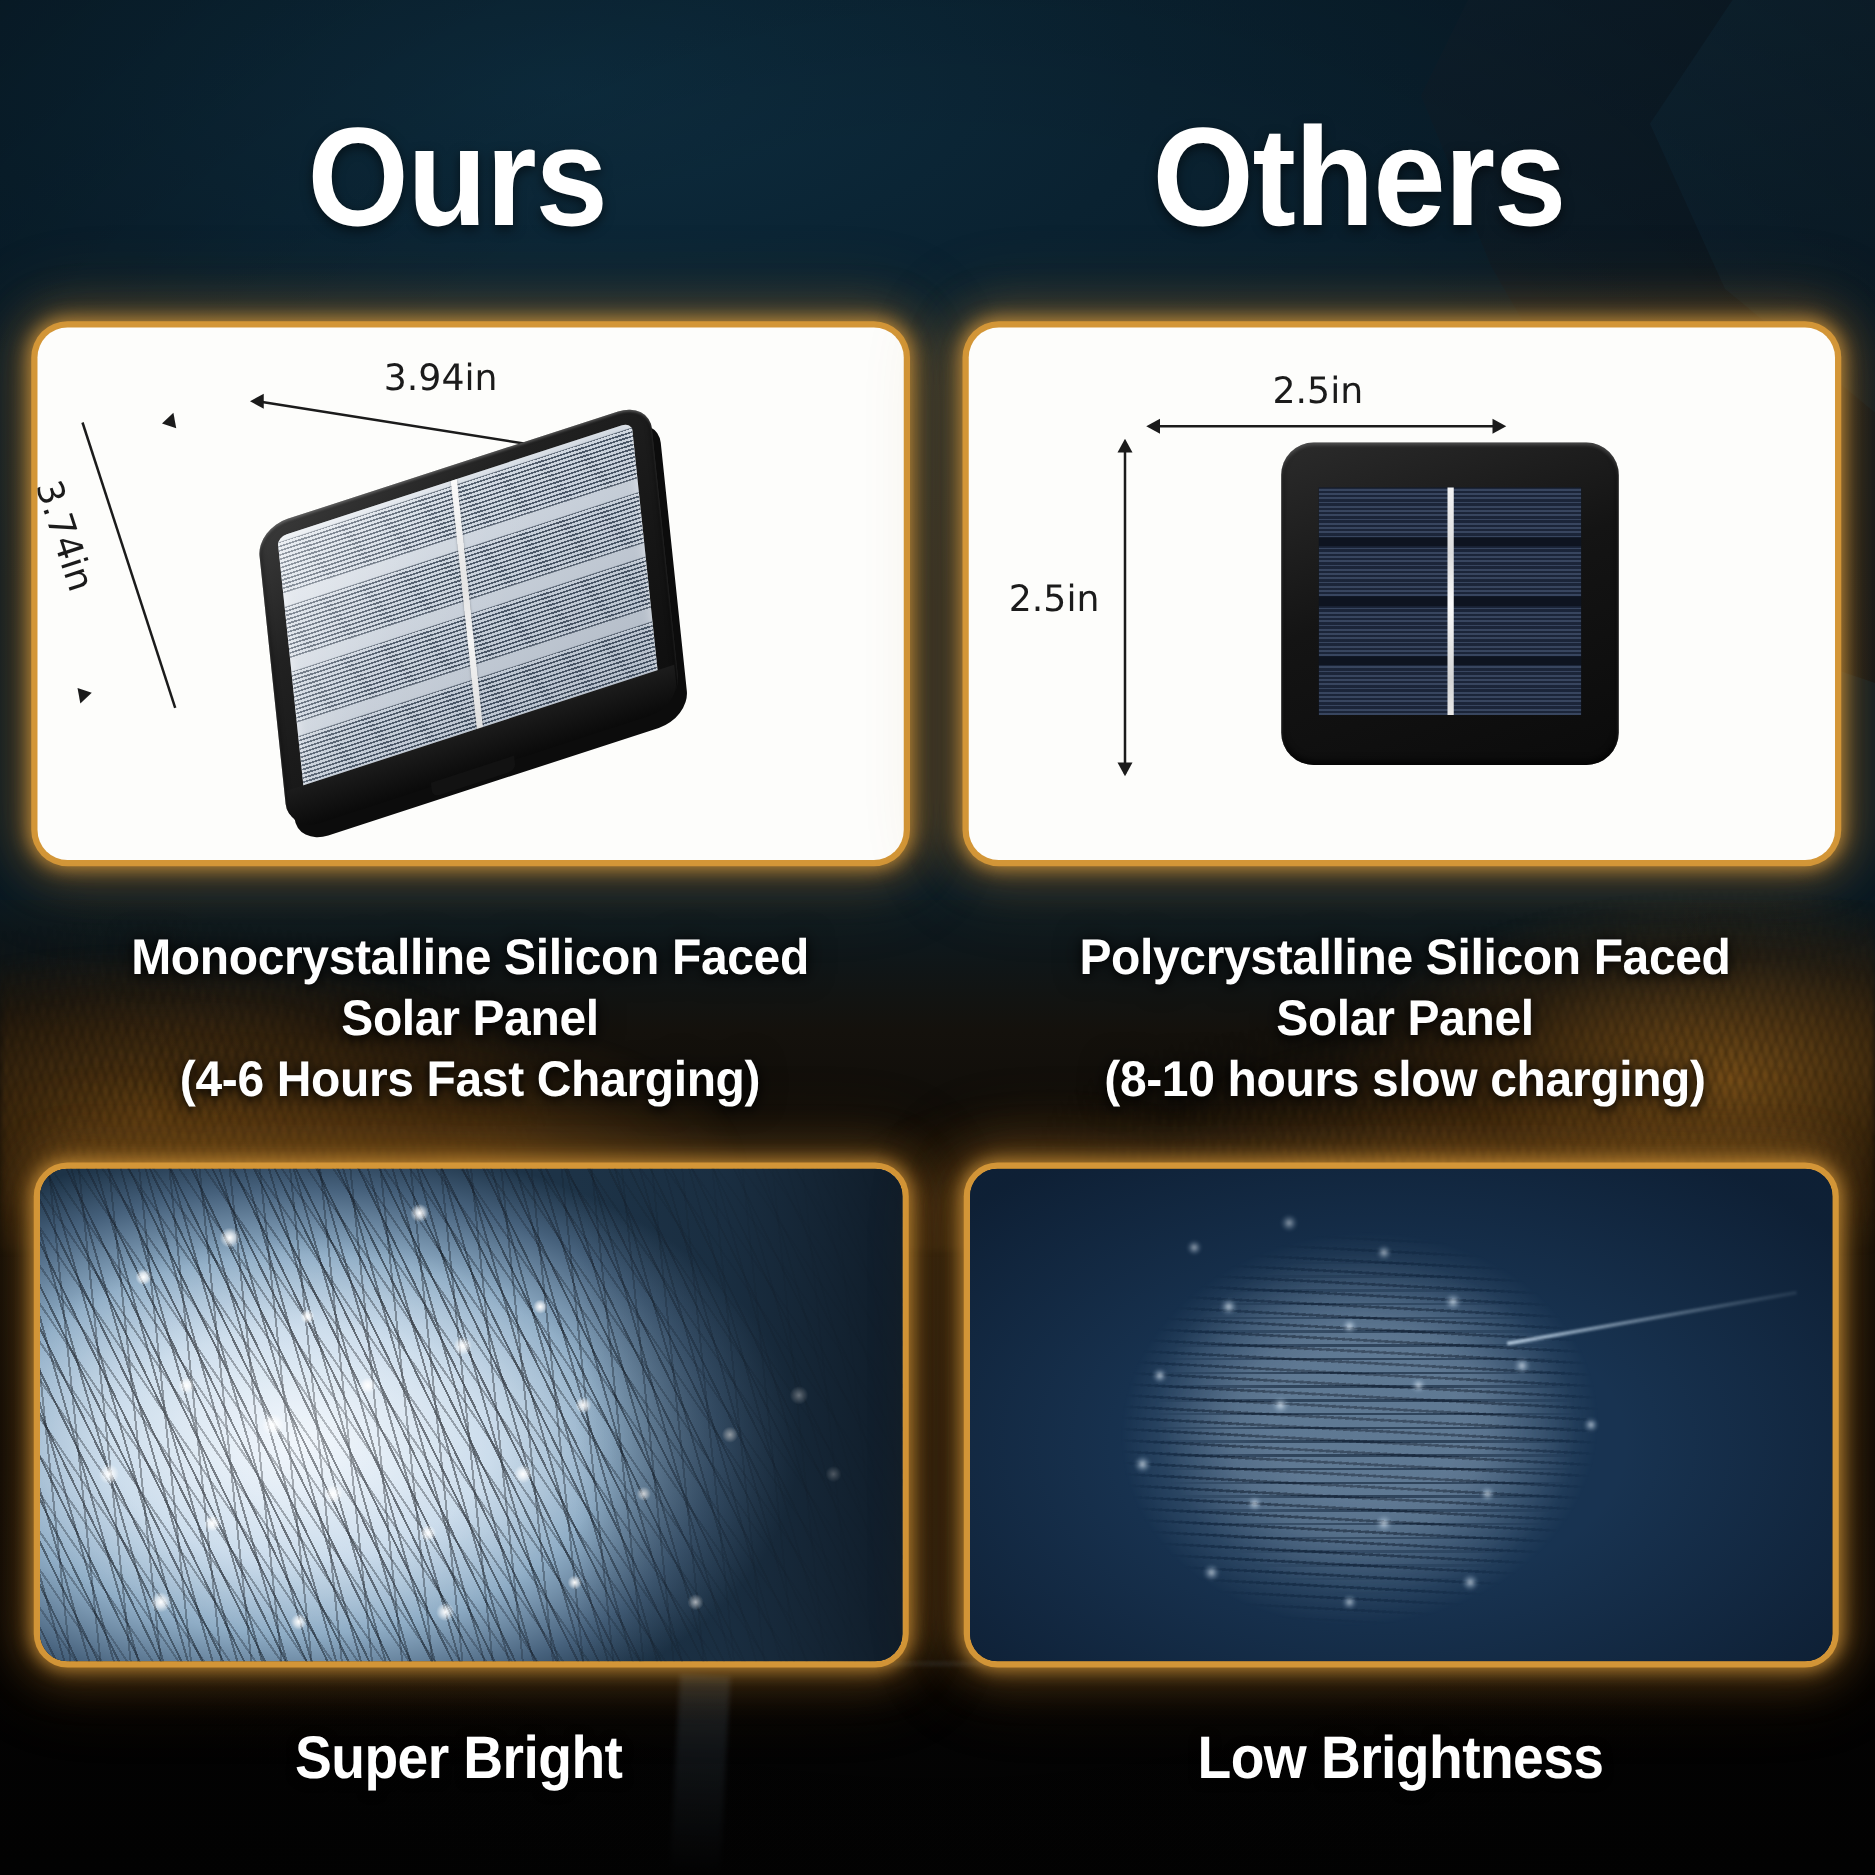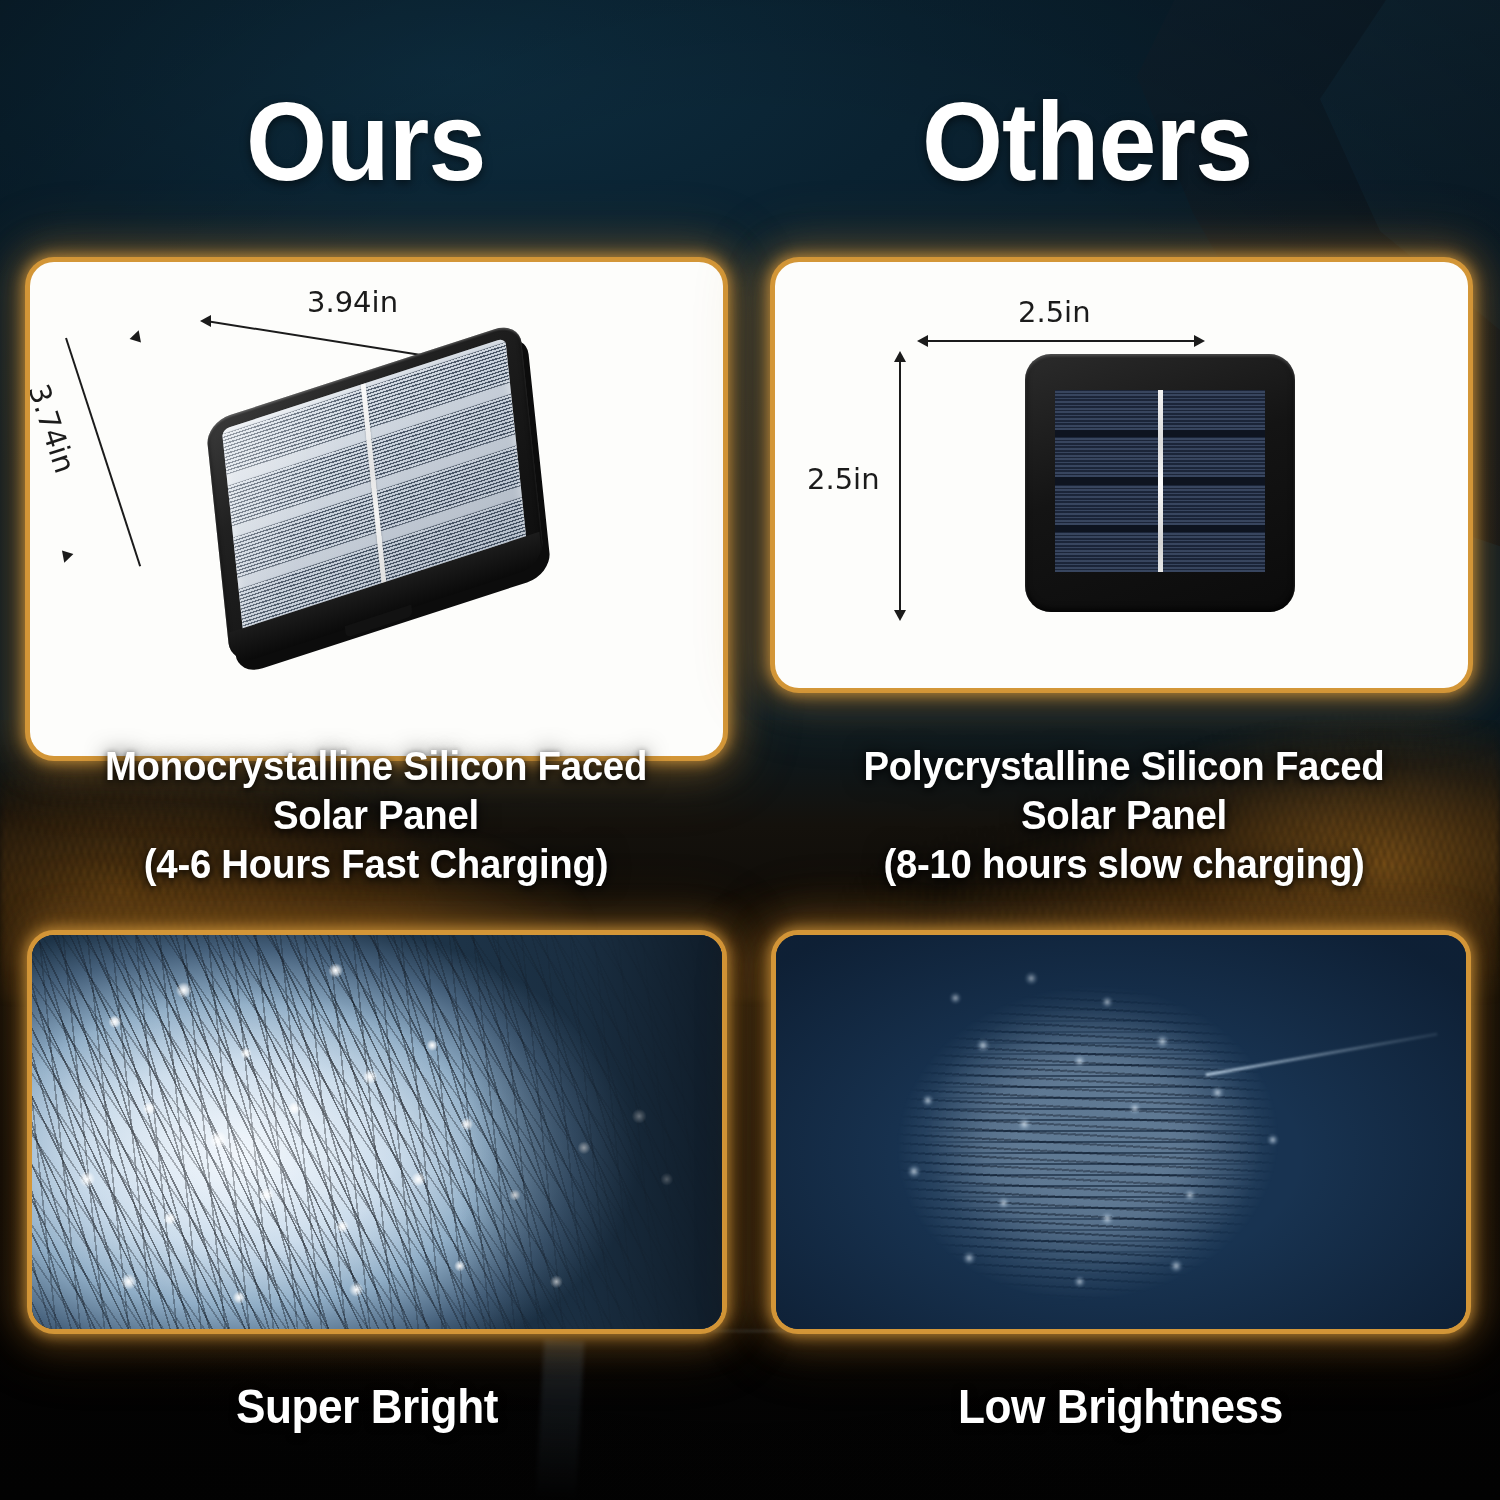--- a/index.html
+++ b/index.html
@@ -110,21 +110,21 @@
     position:absolute; z-index:5;
     background:#fdfdfb;
     border-radius:24px;
     box-shadow:
       0 0 0 5px rgba(214,152,56,.95),
       0 0 14px 7px rgba(222,160,62,.72),
       0 0 34px 14px rgba(196,132,44,.38),
       0 0 60px 26px rgba(160,104,32,.16);
     overflow:hidden;
   }
-  #card-ours   { left:30px;  top:262px; width:693px; height:494px; }
+  #card-ours   { left:30px;  top:262px; width:693px; height:426px; }
   #card-others { left:775px; top:262px; width:693px; height:426px; }
 
   
   .iso-wrap {
     position:absolute; left:140px; top:56px; width:420px; height:320px;
   }
   .iso-stage { position:absolute; inset:0; }
   .iso-body {
     position:absolute; left:40px; top:30px; width:330px; height:290px;
     transform:rotate(-18deg) skewX(-12deg) scaleY(.82);

